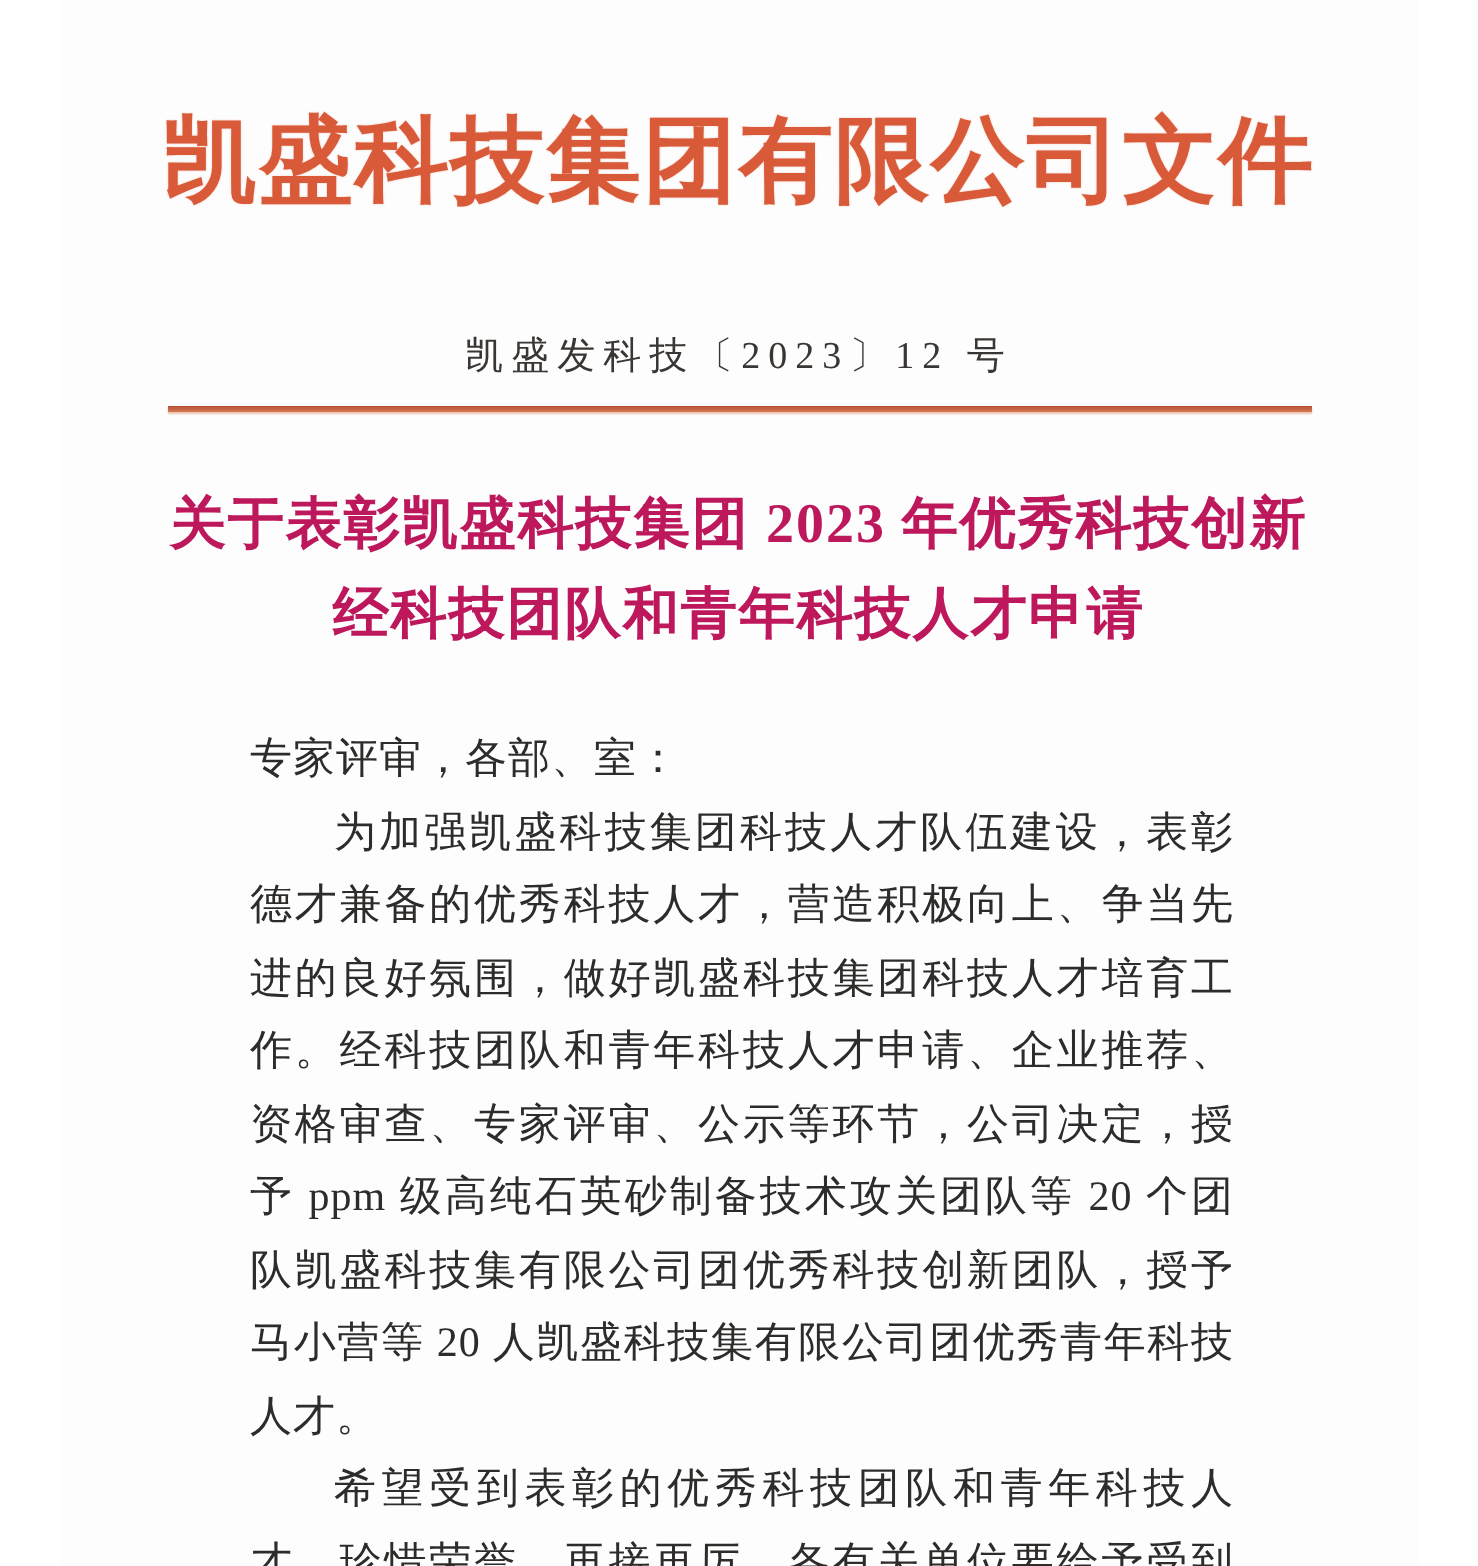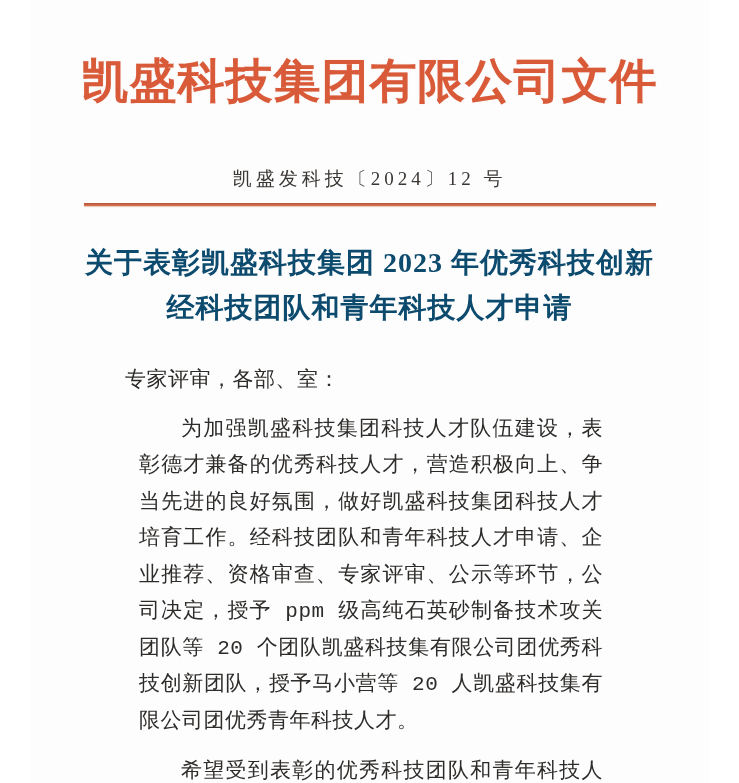--- a/index.html
+++ b/index.html
@@ -39,50 +39,49 @@
     margin: 11px auto 0 auto;
     width: 572px;
     height: 3px;
     background: linear-gradient(to bottom, #b84f33, #d67a55);
     box-shadow: 0 1px 1px rgba(214, 122, 85, 0.45);
   }
   .doc-title {
     margin-top: 34px;
     text-align: center;
     font-weight: 700;
-    color: #0c4a6e;
+    color: #be185d;
     font-size: 28px;
     line-height: 45px;
     letter-spacing: 1px;
   }
   .body-text {
     margin: 31px 92px 0 95px;
     color: #2e2c2a;
     font-size: 21px;
     line-height: 36.5px;
     text-align: justify;
     letter-spacing: 0.5px;
   }
   .salutation {
     text-indent: 0;
   }
   .para {
     text-indent: 2em;
-    margin: 14px;
-    font-family: Liberation Mono, monospace;
+    margin: 0;
   }
 </style>
 </head>
 <body>
 
 <div class="page">
 
   <div class="red-header">凯盛科技集团有限公司文件</div>
 
-  <div class="doc-number">凯盛发科技〔2024〕12 号</div>
+  <div class="doc-number">凯盛发科技〔2023〕12 号</div>
 
   <div class="red-divider"></div>
 
   <div class="doc-title">
     <div>关于表彰凯盛科技集团 2023 年优秀科技创新</div>
     <div>经科技团队和青年科技人才申请</div>
   </div>
 
   <div class="body-text">
     <div class="salutation">专家评审，各部、室：</div>

